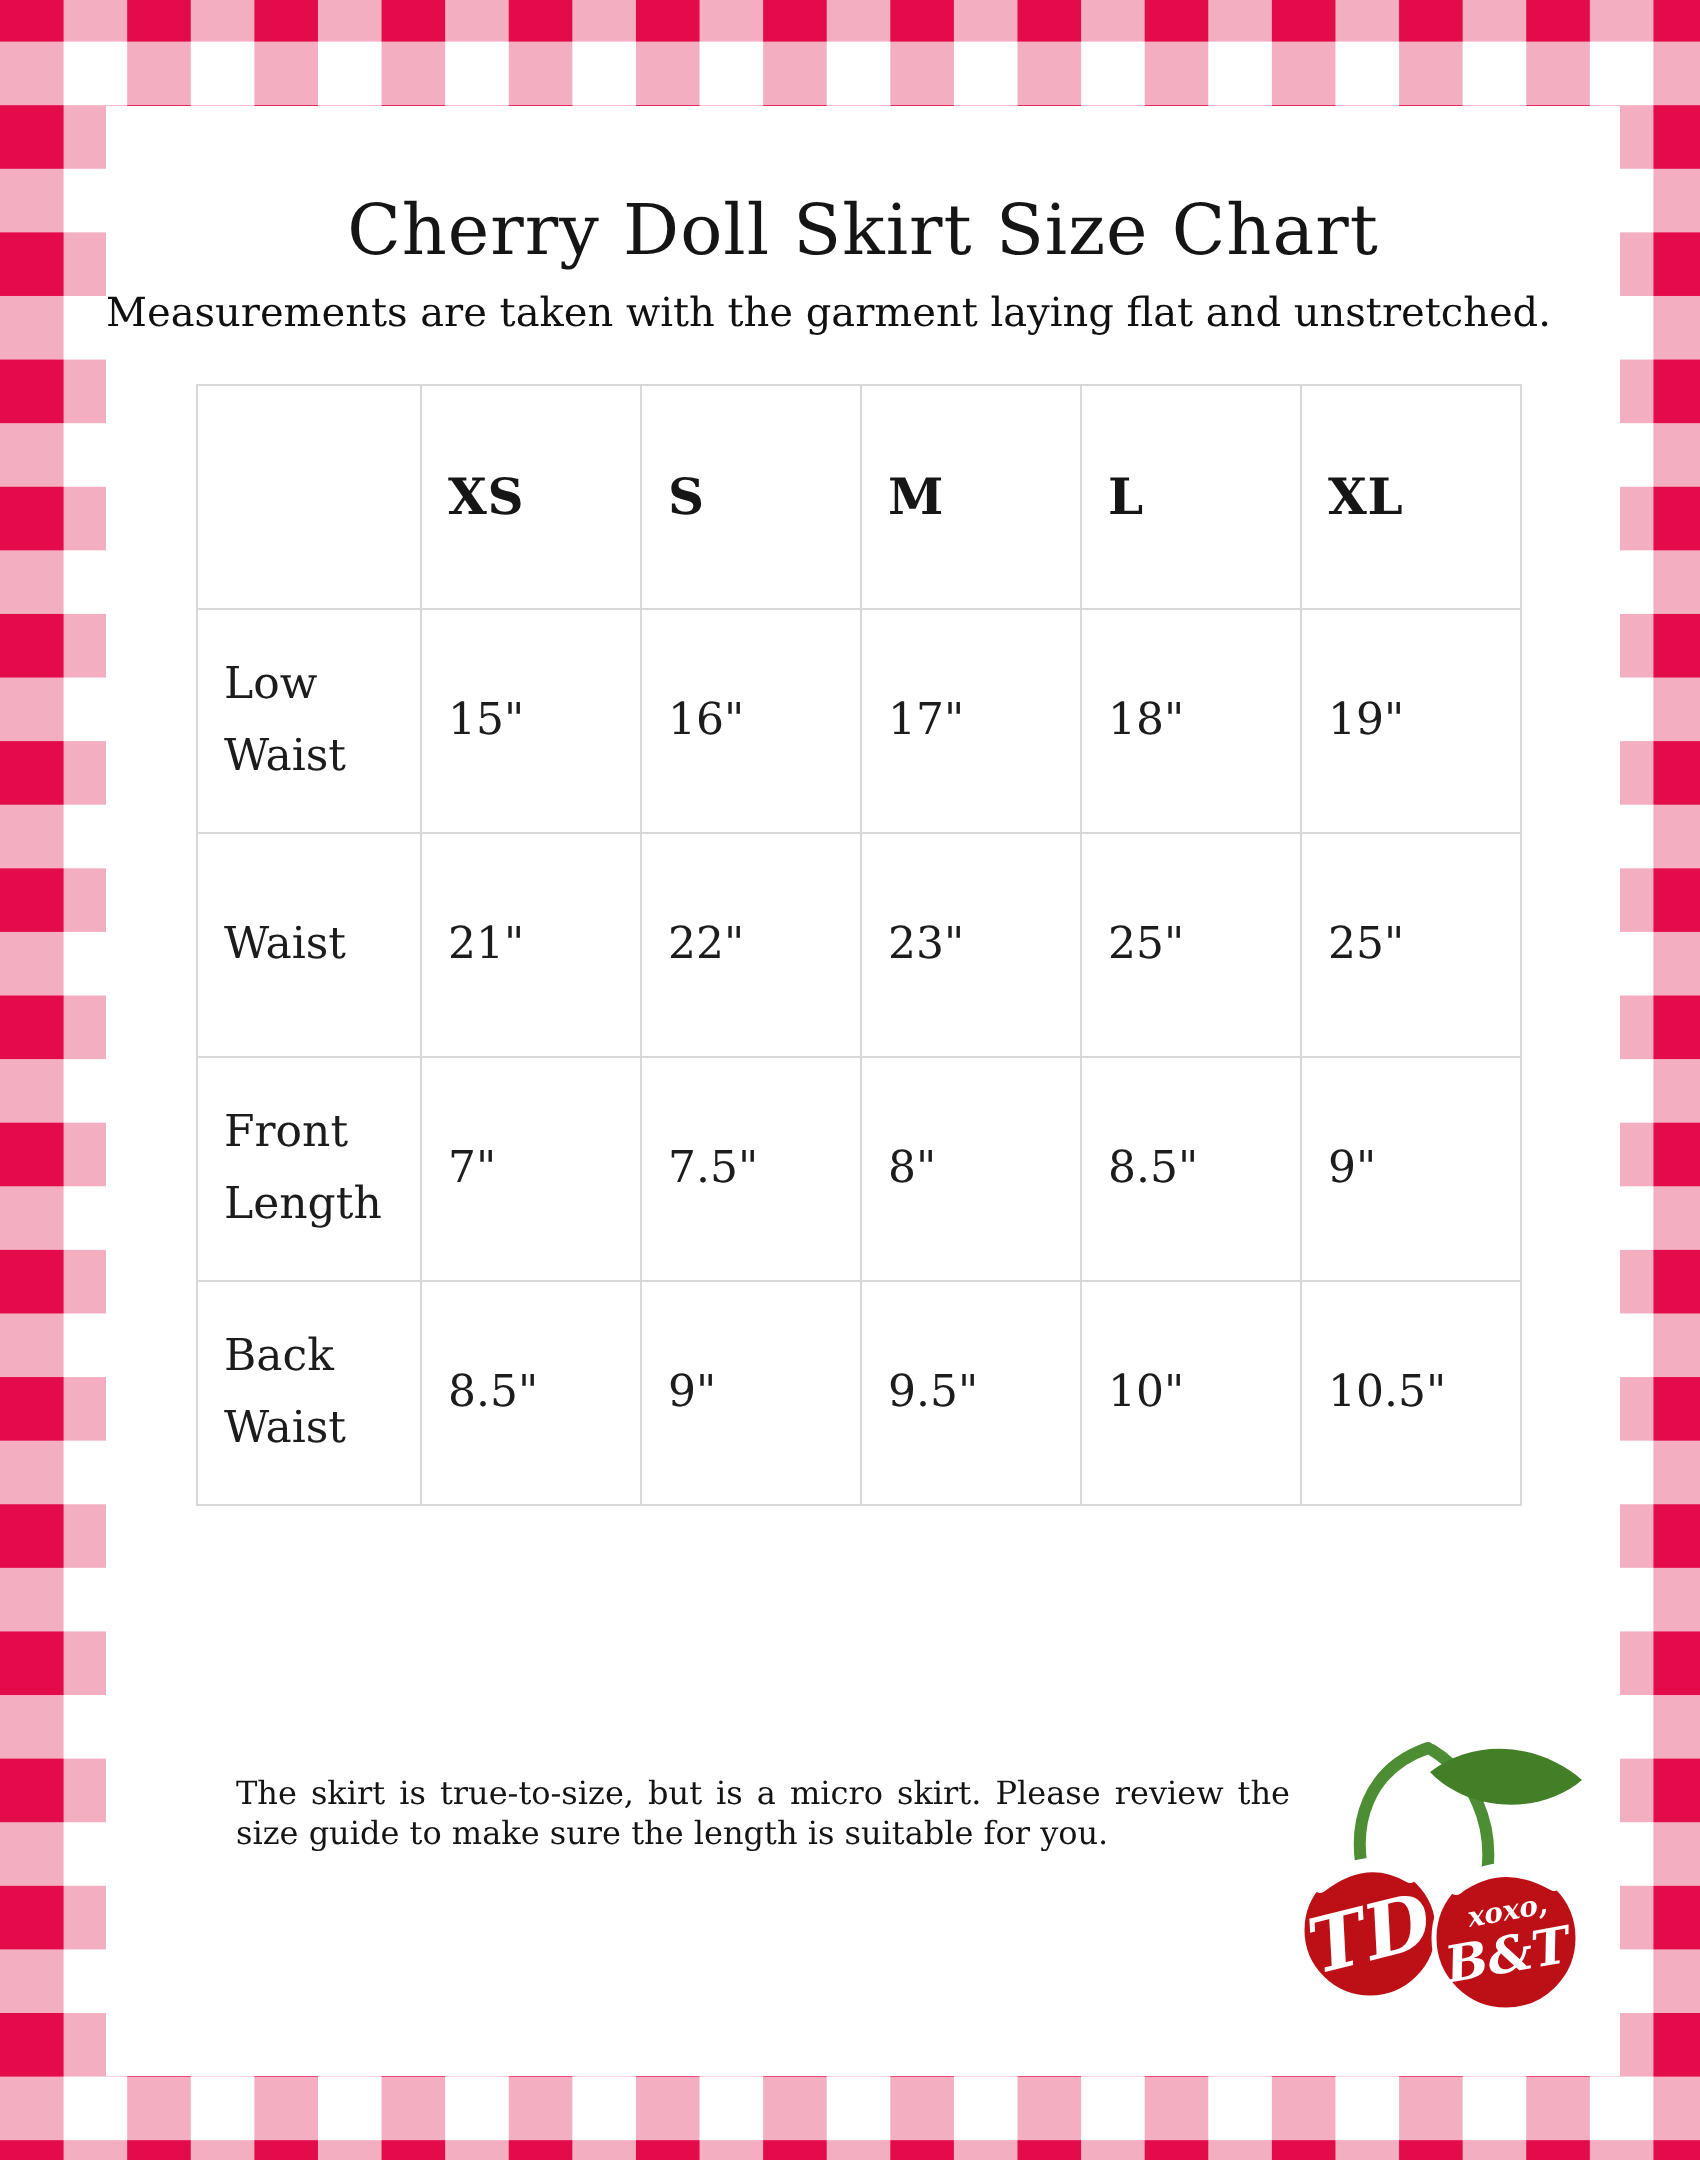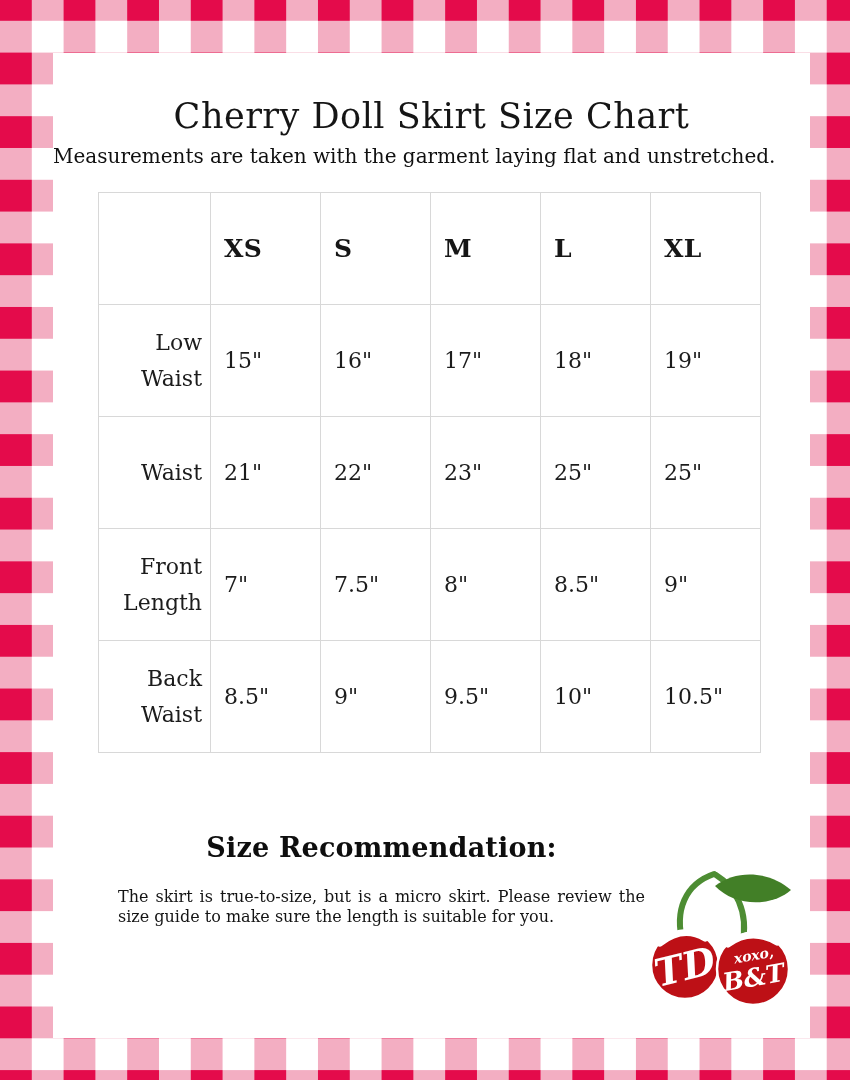--- a/index.html
+++ b/index.html
@@ -53,21 +53,21 @@
     vertical-align: middle;
     text-align: left;
     padding: 0 8px 0 13px;
     background: #ffffff;
   }
   .size-table th {
     font-size: 25px; font-weight: 700; color: #161616;
     letter-spacing: 0.3px;
   }
   .size-table td.row-label {
-    font-size: 22px; line-height: 1.62; color: #1c1c1c; text-align: right;
+    font-size: 22px; line-height: 1.62; color: #1c1c1c;
   }
   .size-table td.cell-value {
     font-size: 22px; color: #1c1c1c;
   }
 
   .rec-heading {
     position: absolute; left: 65px; top: 757px; width: 527px;
     text-align: center;
     font-size: 27px; font-weight: 700; color: #0e0e0e;
     letter-spacing: 0.2px;
@@ -143,21 +143,20 @@
         <td class="row-label">Back Waist</td>
         <td class="cell-value">8.5"</td>
         <td class="cell-value">9"</td>
         <td class="cell-value">9.5"</td>
         <td class="cell-value">10"</td>
         <td class="cell-value">10.5"</td>
       </tr>
     </tbody>
   </table>
 
-  <h2 class="rec-heading">Size Recommendation:</h2>
 
   <p class="rec-body">The skirt is true-to-size, but is a micro skirt. Please review the size guide to make sure the length is suitable for you.</p>
 
   <svg class="cherries-logo" viewBox="0 0 160 150" xmlns="http://www.w3.org/2000/svg">
 
     <path d="M 42,84 C 33,52 44,25 73,15" fill="none" stroke="#4d8d33" stroke-width="6" stroke-linecap="round"></path>
     <path d="M 101,86 C 109,52 93,27 75,16" fill="none" stroke="#4d8d33" stroke-width="6" stroke-linecap="round"></path>
 
     <path d="M 74,27 C 96,10 128,12 150,31 C 129,49 93,47 74,27 Z" fill="#427f27"></path>
 

